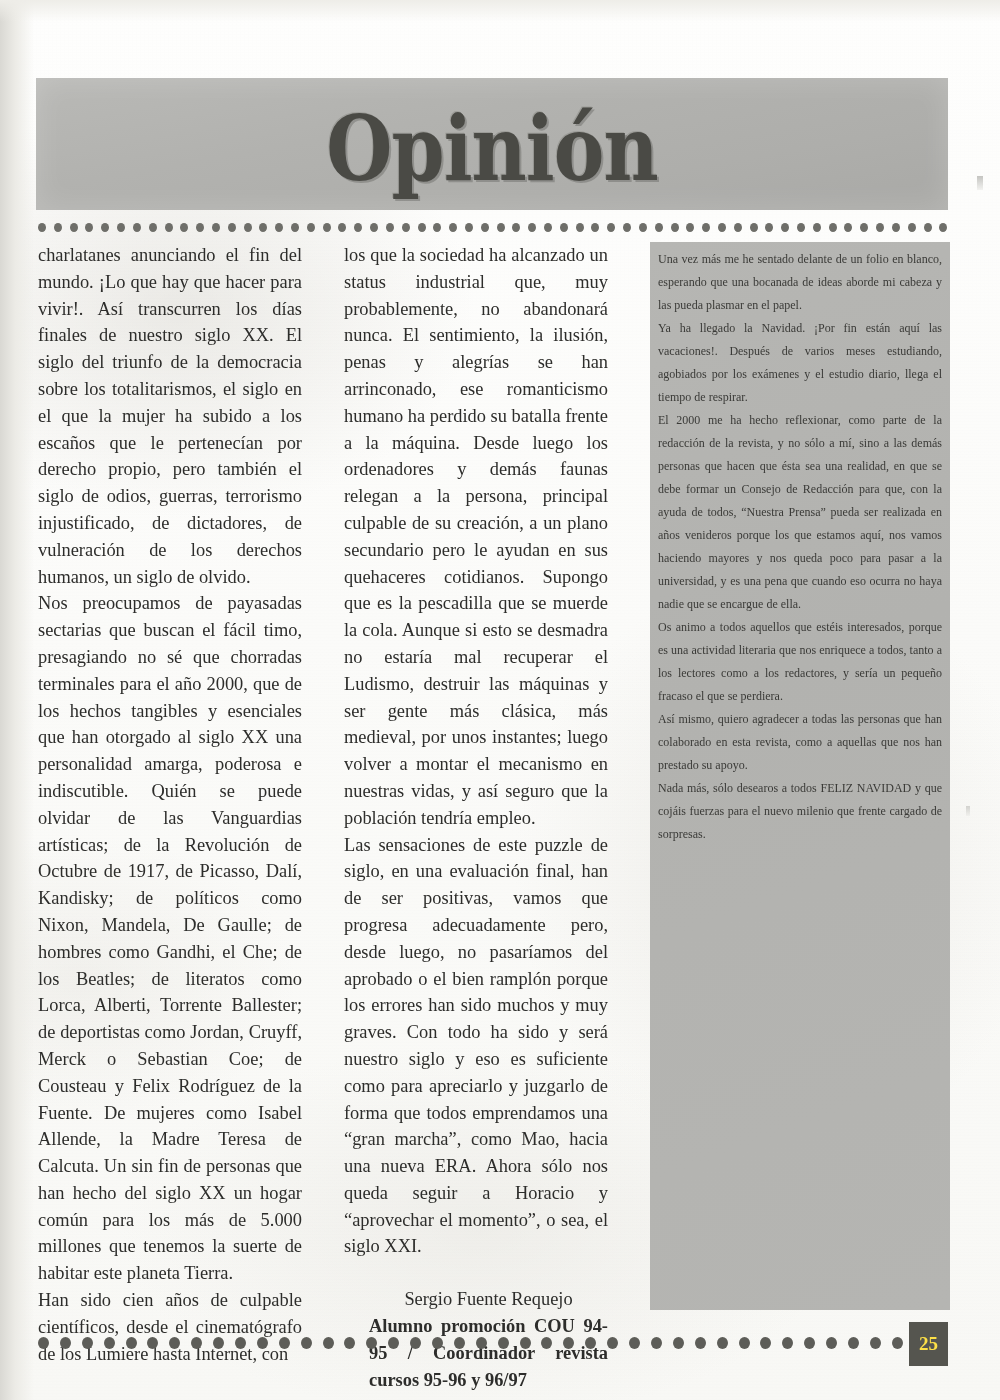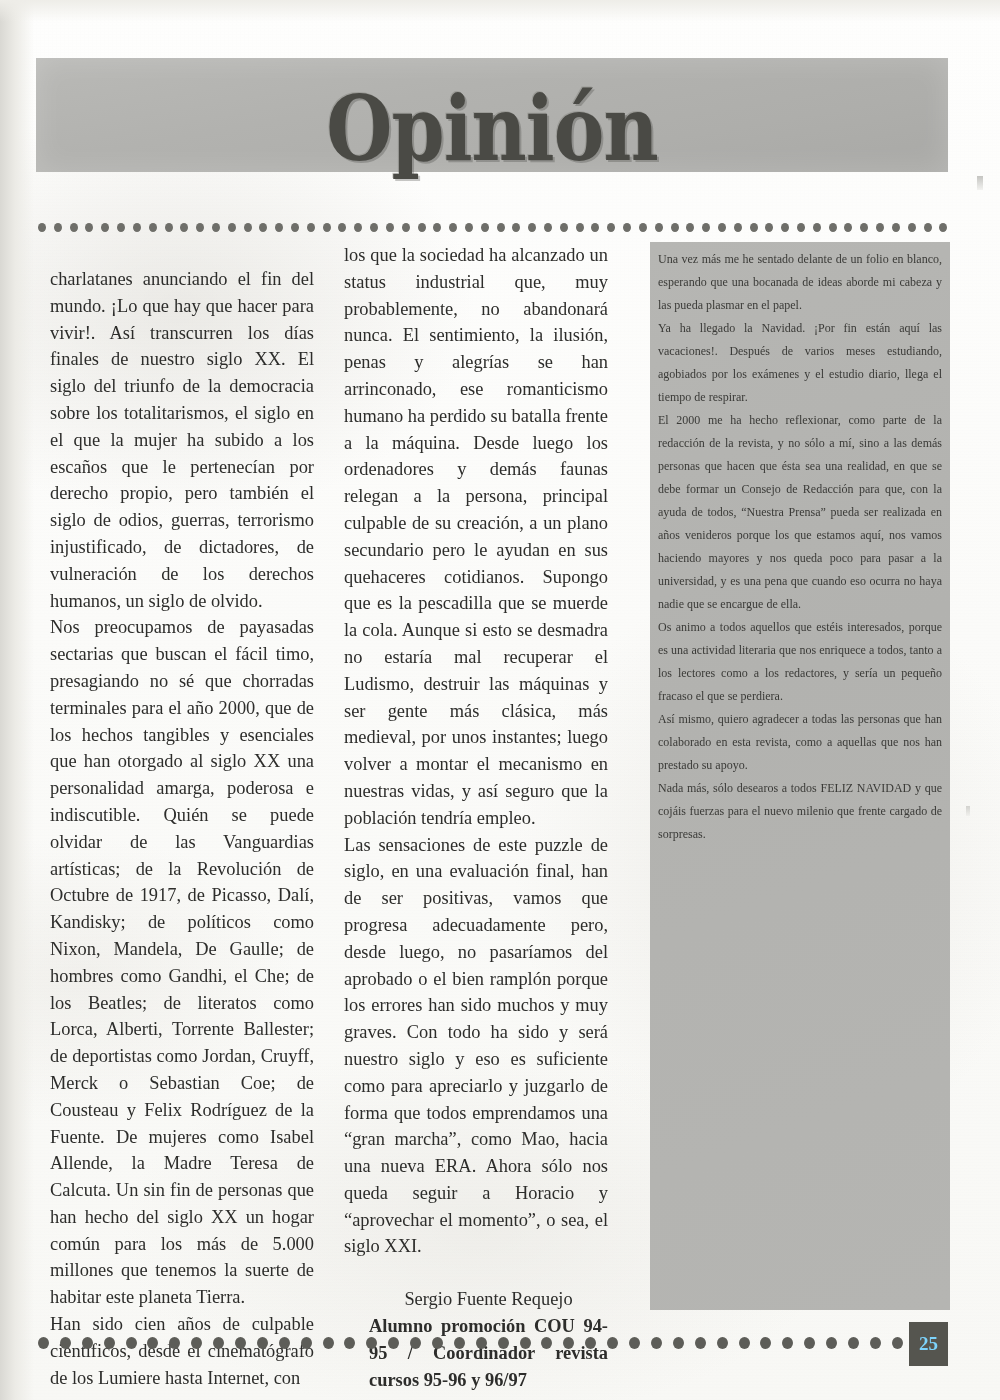--- a/index.html
+++ b/index.html
@@ -58,23 +58,23 @@
   .page {
     position: absolute;
     inset: 0;
     z-index: 3;
   }
 
   
   .banner {
     position: absolute;
     left: 36px;
-    top: 58px;
+    top: 78px;
     width: 912px;
-    height: 114px;
+    height: 132px;
     background: linear-gradient(170deg, #b9b9b6 0%, #b2b2af 38%, #aeaeab 70%, #a9a9a6 100%);
     box-shadow: inset 0 0 30px rgba(255,255,255,0.18);
   }
   .banner-title {
     position: absolute;
     left: 0;
     right: 0;
     top: 18px;
     text-align: center;
     font-family: "DejaVu Serif", "Liberation Serif", serif;
@@ -117,21 +117,21 @@
   }
   .col {
     position: absolute;
     top: 0;
     font-size: 18.4px;
     line-height: 26.8px;
     text-align: justify;
     color: #2d2d2b;
   }
   .col p { margin: 0; }
-  .col-1 { left: 12px; width: 264px; margin-top: 24px; }
+  .col-1 { left: 0; width: 264px; }
   .col-2 { left: 306px; width: 264px; }
 
   
   .col-3 {
     left: 612px;
     width: 300px;
     top: 0;
     height: 1068px;
     background: linear-gradient(160deg, #b6b6b3 0%, #b2b2af 40%, #b5b5b2 100%);
     box-sizing: border-box;
@@ -155,21 +155,21 @@
   .sig .sig-rest { display: block; text-align: justify; text-align-last: left; font-weight: bold; }
 
   
   .page-number {
     position: absolute;
     left: 909px;
     top: 1322px;
     width: 39px;
     height: 44px;
     background: #55554f;
-    color: #7dd3fc;
+    color: #fde047;
     font-family: "Liberation Serif", "DejaVu Serif", serif;
     font-weight: 700;
     font-size: 19px;
     display: flex;
     align-items: center;
     justify-content: center;
     z-index: 5;
   }
 
   

